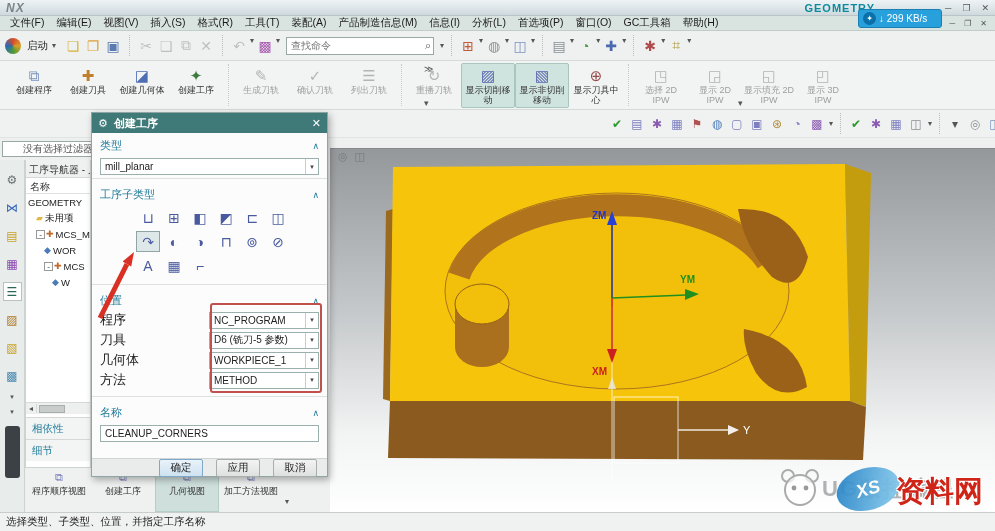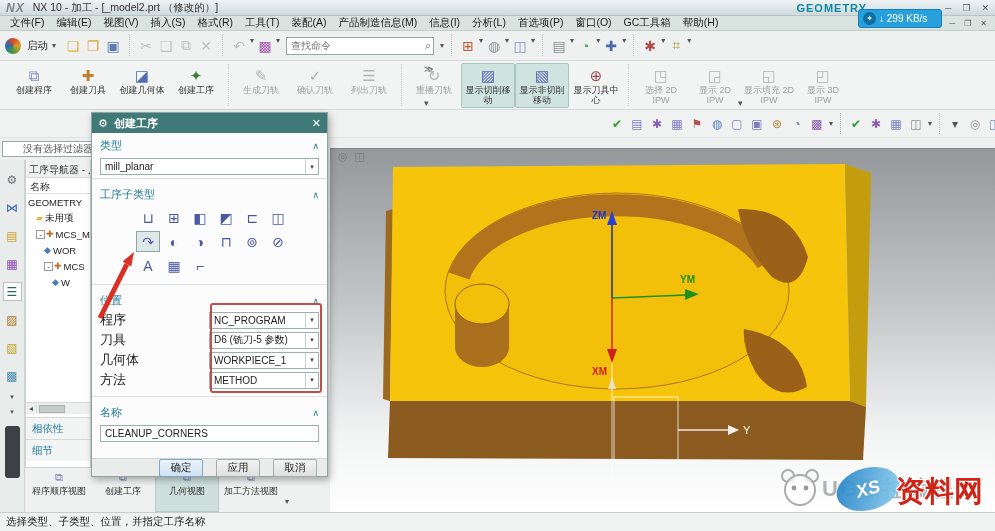--- a/index.html
+++ b/index.html
@@ -1,19 +1,19 @@
 <!DOCTYPE html>
 <html><head>
 <meta charset="utf-8">
 <style>
 *{margin:0;padding:0;box-sizing:border-box;font-family:"Liberation Sans","DejaVu Sans",sans-serif}
 body{background:#888}
 #app{position:relative;width:995px;height:531px;background:#eef0ef;overflow:hidden;font-size:11px;color:#222}
 
-.titlebar{position:absolute;top:0;left:0;right:0;height:16px;background:linear-gradient(#eef3f5,#cfdade);border-bottom:1px solid #b8c4c8;display:flex;align-items:center;padding:0 6px;gap:8px}
+.titlebar{position:absolute;top:0;left:0;right:0;height:16px;background:linear-gradient(#eef3f5,#cfdade);border-bottom:1px solid #b8c4c8;display:flex;align-items:center;padding:0 6px;}
 .nxlogo{font-weight:bold;font-style:italic;color:#7a8588;font-size:12px;letter-spacing:1px}
 .wtitle{font-size:10.5px;color:#333;white-space:nowrap}
 .brand{color:#0e8a9e;font-weight:bold;font-size:11px;letter-spacing:1px;margin-left:auto;margin-right:70px}
 .winbtns{display:flex;gap:11px;color:#555;font-size:9px}
 
 .menubar{position:absolute;top:16px;left:0;right:0;height:15px;background:#d9e4e1;border-bottom:1px solid #c2cdc9;display:flex;align-items:center;padding:0 4px}
 .menu-item{padding:0 6px;font-size:10.5px;color:#1a1a1a;white-space:nowrap}
 .menubar .winbtns{margin-left:auto;font-size:8px;gap:9px;padding-right:4px}
 
 .quickbar{position:absolute;top:31px;left:0;right:0;height:30px;background:#eef1f0;border-bottom:1px solid #d6dad8;display:flex;align-items:center;gap:2px;padding:0 5px}
@@ -106,21 +106,20 @@
 .wmsite{position:absolute;top:472px;left:896px;font-size:29px;font-weight:bold;color:#cf2418;z-index:9;text-shadow:1px 1px 0 #fff,-1px -1px 0 #fff,1px -1px 0 #fff,-1px 1px 0 #fff;white-space:nowrap}
 .wmurl{position:absolute;top:530px;left:898px;font-size:10px;font-weight:normal;color:#cf2418;letter-spacing:.5px;z-index:9}
 </style>
 </head>
 <body>
 
 <div id="app">
 
   <div class="titlebar">
     <span class="nxlogo">NX</span>
-    <span class="wtitle">NX 10 - 加工 - [_model2.prt （修改的）]</span>
     <span class="brand">GEOMETRY</span>
     <span class="winbtns">
       <span>─</span>
       <span>❐</span>
       <span>✕</span>
     </span>
   </div>
 
   <div class="menubar">
     <span id="menu-items" style="display:flex">

